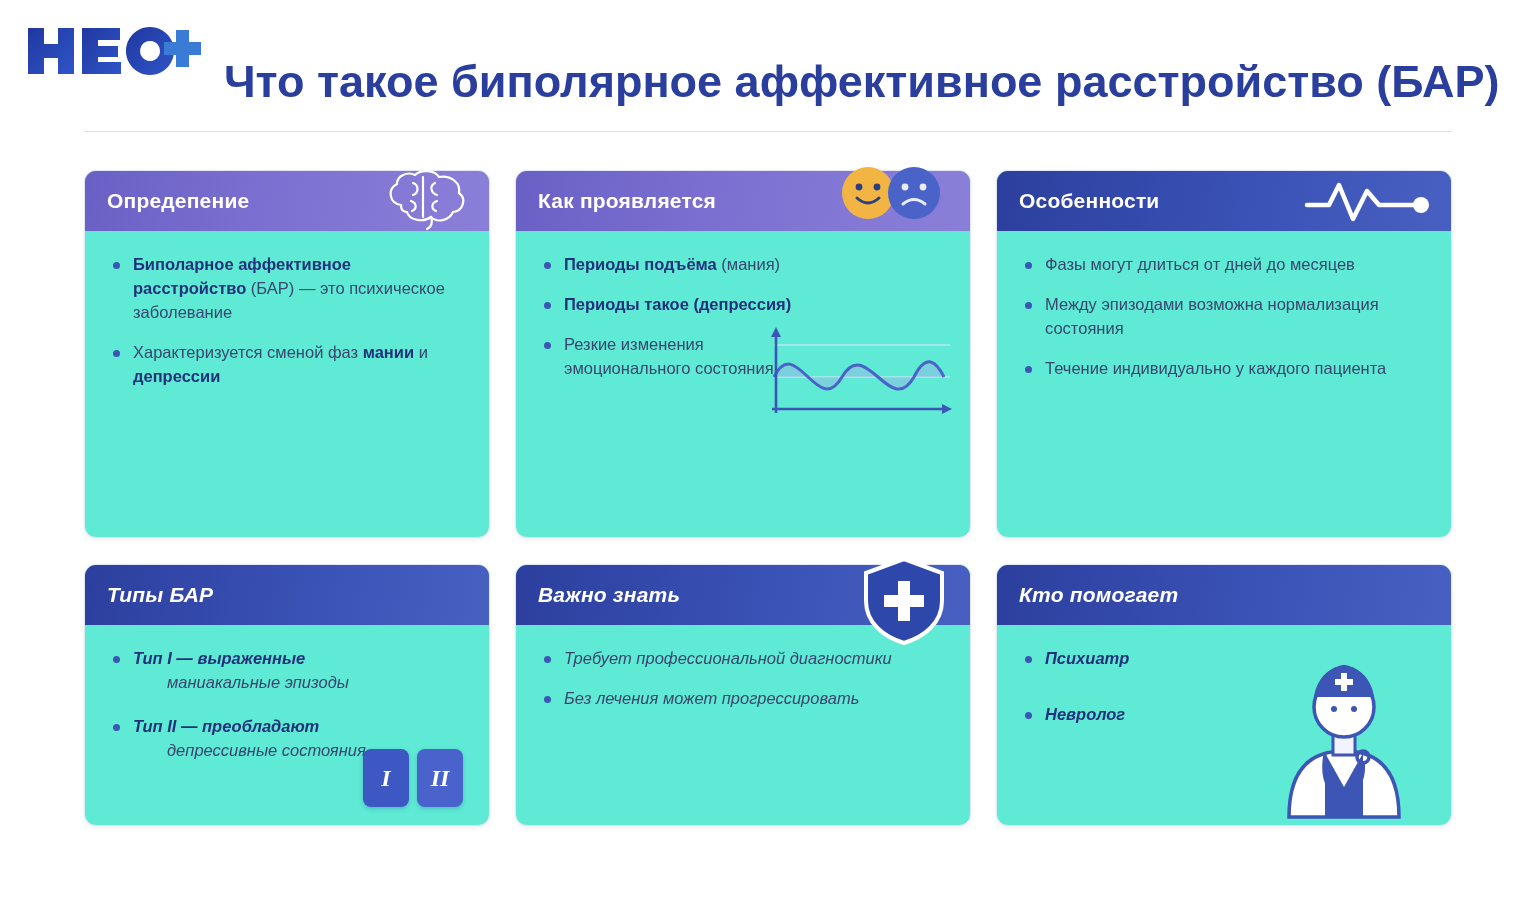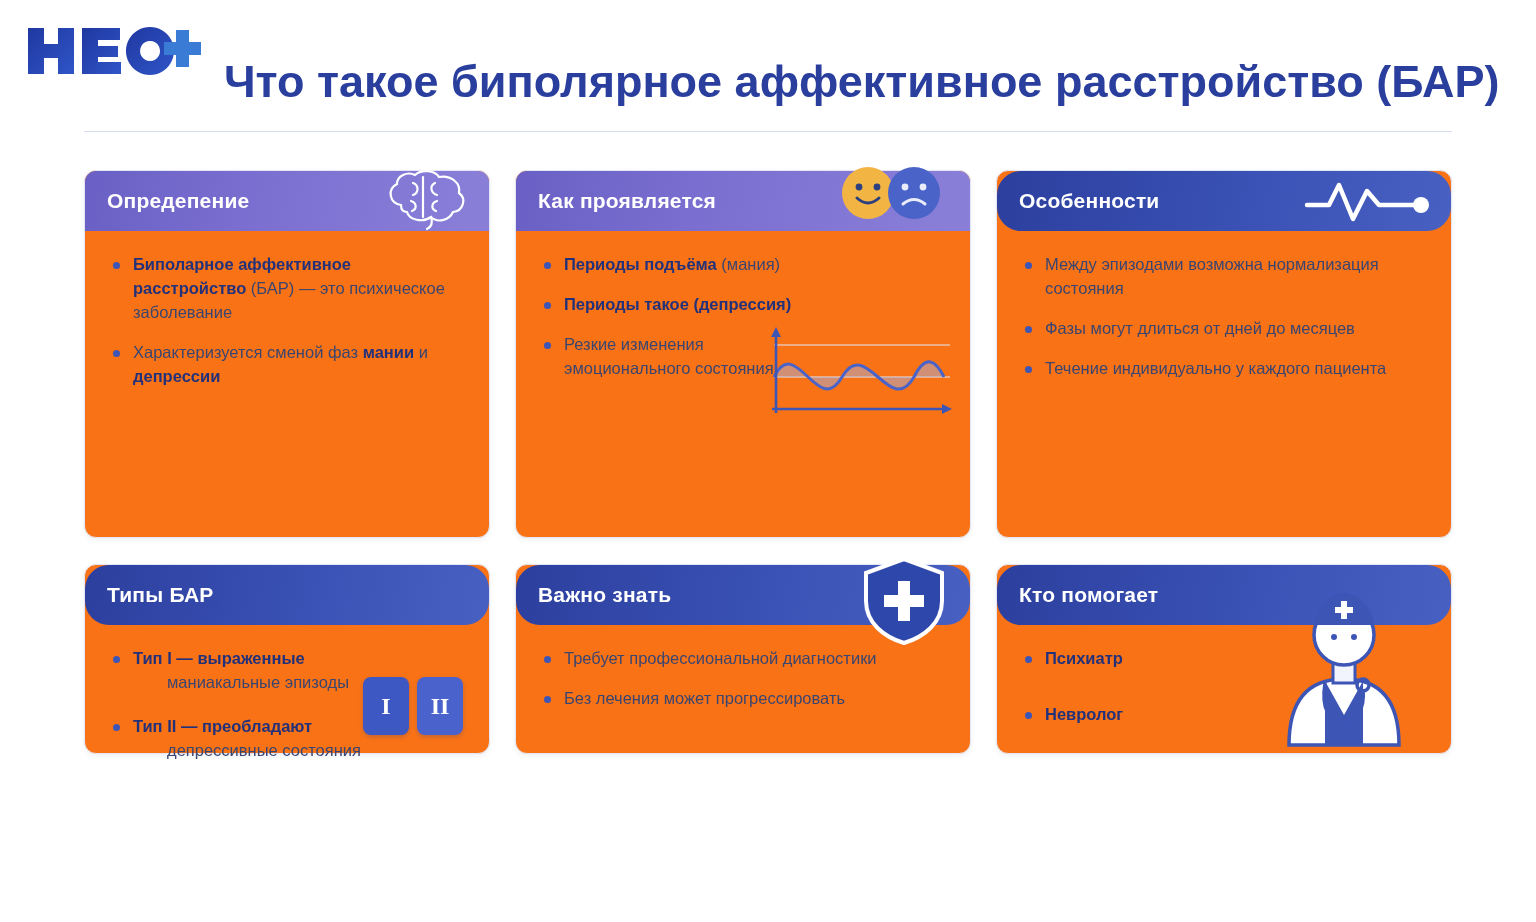--- a/index.html
+++ b/index.html
@@ -49,42 +49,41 @@
     left: 84px; top: 170px;
     width: 1368px;
     display: grid;
     grid-template-columns: 406px 456px 456px;
     column-gap: 25px;
     row-gap: 26px;
   }
   
   .card {
     position: relative;
-    background: #f97316;
+    background: #5eead4;
     border: 1px solid #e3e6f4;
     border-radius: 12px;
     box-shadow: 0 2px 5px rgba(40,50,120,0.07);
     overflow: visible;
   }
   .card-r1 { height: 368px; }
-  .card-r2 { height: 190px; }
+  .card-r2 { height: 262px; font-style: italic; }
 
   .card-head {
     position: relative;
     height: 60px;
     border-radius: 11px 11px 0 0;
     background: linear-gradient(100deg, #6a5fc4 0%, #7a6fd0 40%, #8a7fd8 100%);
     display: flex;
     align-items: center;
     padding: 0 22px;
     overflow: visible;
   }
   .card-head.blue {
     background: linear-gradient(100deg, #2c3f9e 0%, #3a52b5 55%, #4760c2 100%);
-    border-radius: 24px;
   }
   .card-head h2 {
     margin: 0;
     font-size: 21px;
     font-weight: 700;
     color: #ffffff;
     letter-spacing: .2px;
   }
   .head-icon {
     position: absolute;
@@ -270,22 +269,22 @@
         <h2>Особенности</h2>
         <span class="head-icon" style="right:18px; top:4px;">
           <svg width="130" height="52" viewBox="0 0 130 52">
             <path d="M4 30 H26 L36 10 L50 44 L64 16 L76 30 H112" fill="none" stroke="#ffffff" stroke-width="4.5" stroke-linecap="round" stroke-linejoin="round"></path>
             <circle cx="118" cy="30" r="8" fill="#ffffff"></circle>
           </svg>
         </span>
       </div>
       <div class="card-body">
         <ul class="bullets">
+          <li><span class="n">Фазы могут длиться от дней до месяцев</span></li>
           <li><span class="n">Между эпизодами возможна нормализация состояния</span></li>
-          <li><span class="n">Фазы могут длиться от дней до месяцев</span></li>
           <li><span class="n">Течение индивидуально у каждого пациента</span></li>
         </ul>
       </div>
     </div>
 
     <div class="card card-r2">
       <div class="card-head blue">
         <h2>Типы БАР</h2>
       </div>
       <div class="card-body">

